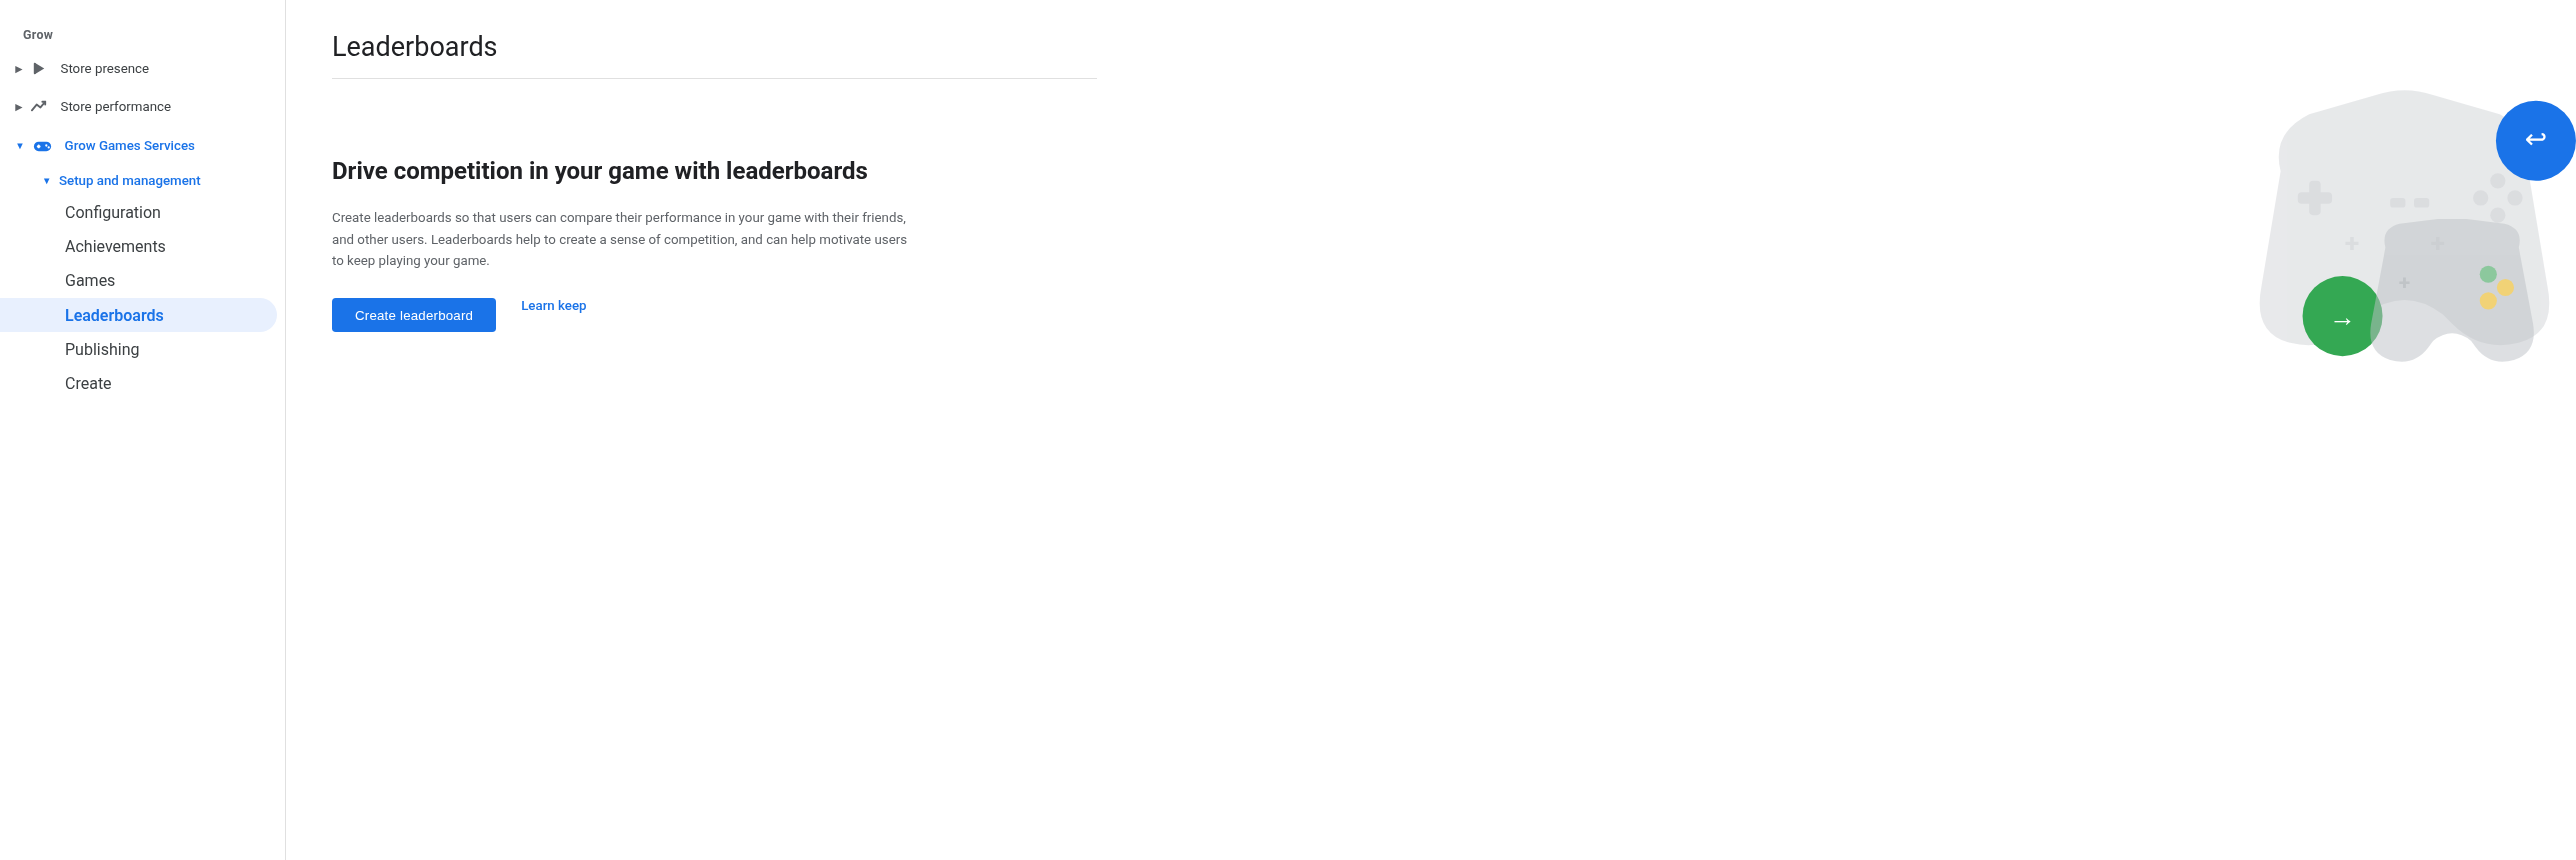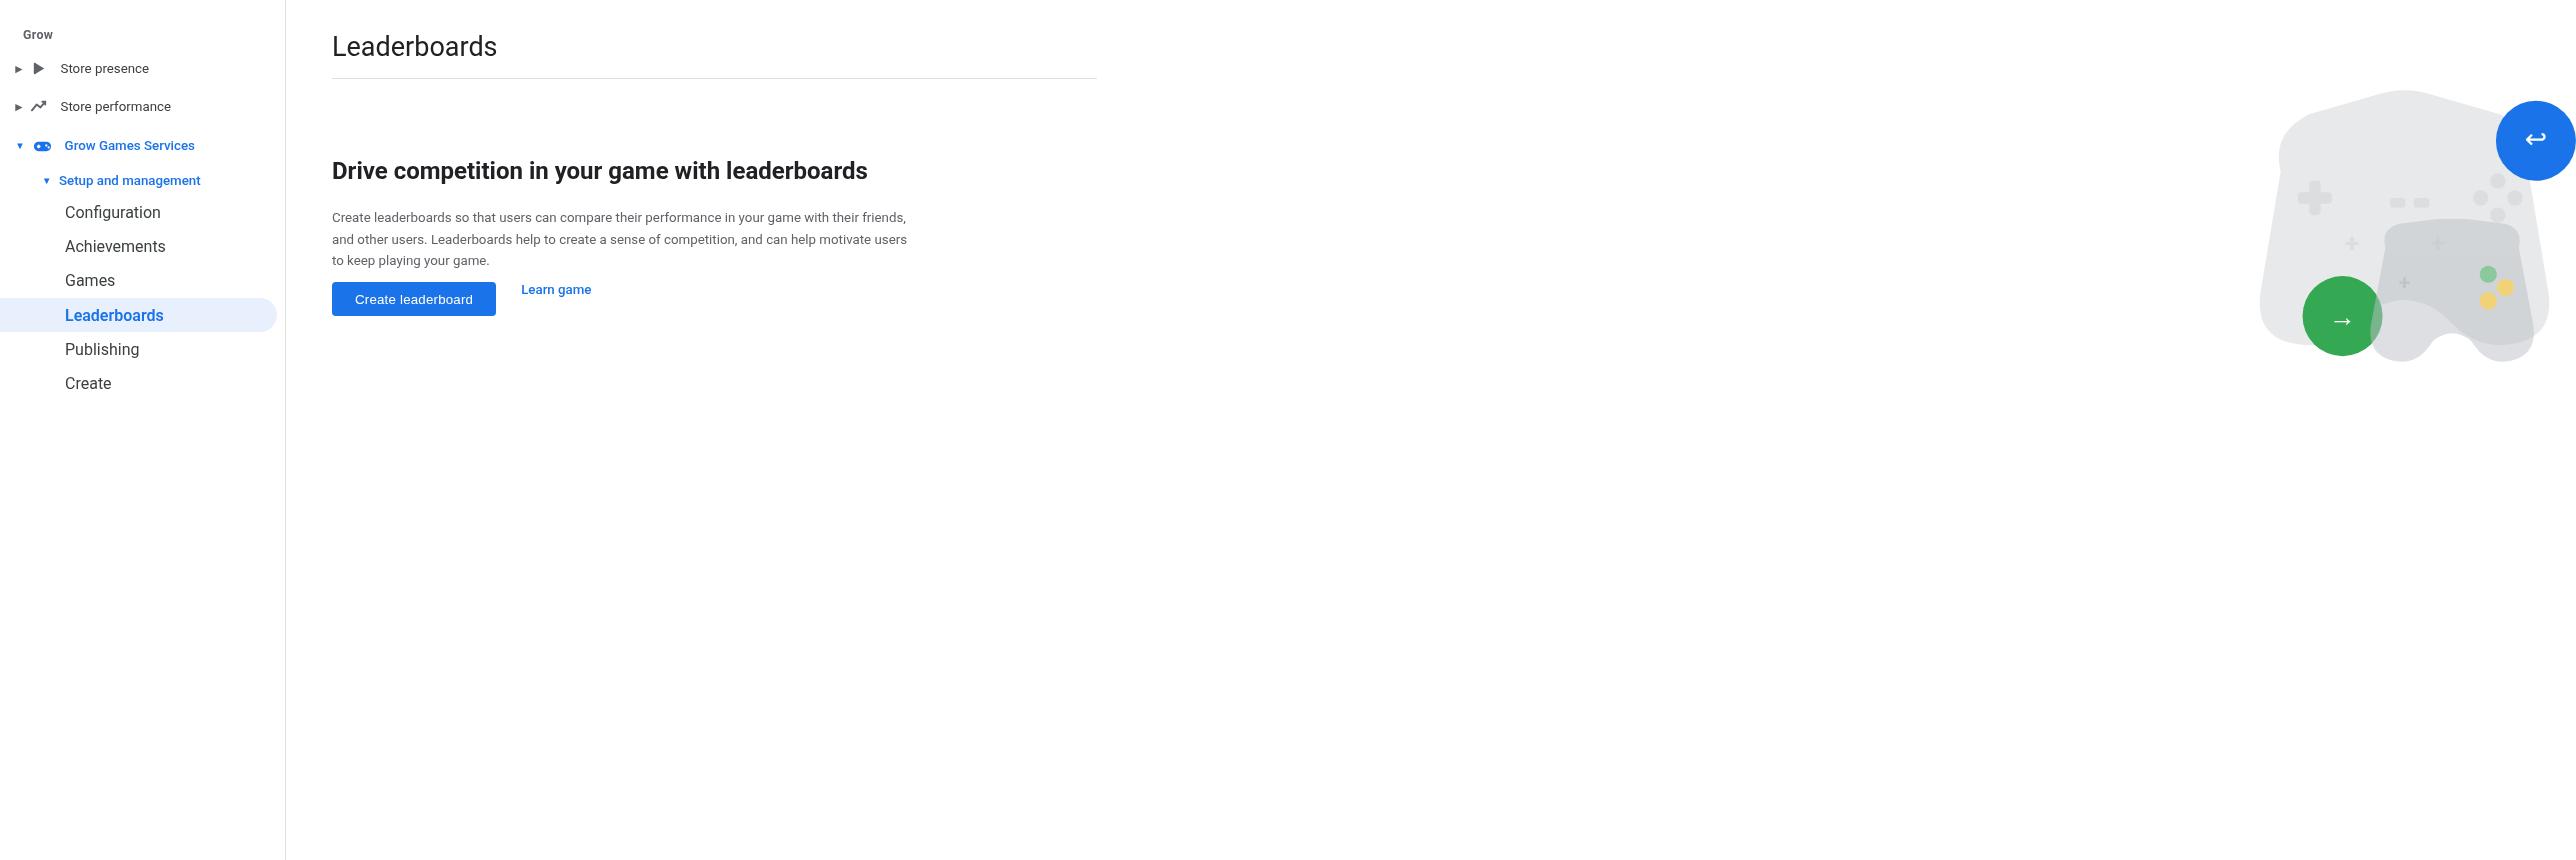--- a/index.html
+++ b/index.html
@@ -122,21 +122,21 @@
       font-weight: 700;
       color: #202124;
       margin-bottom: 19px;
       line-height: 1.4;
     }
 
     .hero-description {
       font-size: 13.3px;
       color: #5f6368;
       line-height: 1.6;
-      margin-bottom: 11px;
+      margin-bottom: 27px;
       max-width: 590px;
     }
 
     .hero-actions {
       display: flex;
       align-items: flex-start;
       gap: 25px;
     }
 
     .btn-primary {
@@ -252,21 +252,21 @@
   <div class="main-content">
     <h1 class="page-title">Leaderboards</h1>
     <hr class="divider">
 
     <div class="hero-section">
       <div class="hero-text">
         <h2 class="hero-title">Drive competition in your game with leaderboards</h2>
         <p class="hero-description">Create leaderboards so that users can compare their performance in your game with their friends, and other users. Leaderboards help to create a sense of competition, and can help motivate users to keep playing your game.</p>
         <div class="hero-actions">
           <button class="btn-primary">Create leaderboard</button>
-          <a class="link-learn">Learn game</a>
+          <a class="link-learn">Learn keep</a>
         </div>
       </div>
     </div>
   </div>
 
   <div class="illustration">
     <svg class="controller-svg" width="324" height="362" viewBox="0 0 340 380" style="font-size:14px">
 
       <g opacity="0.35">
 

